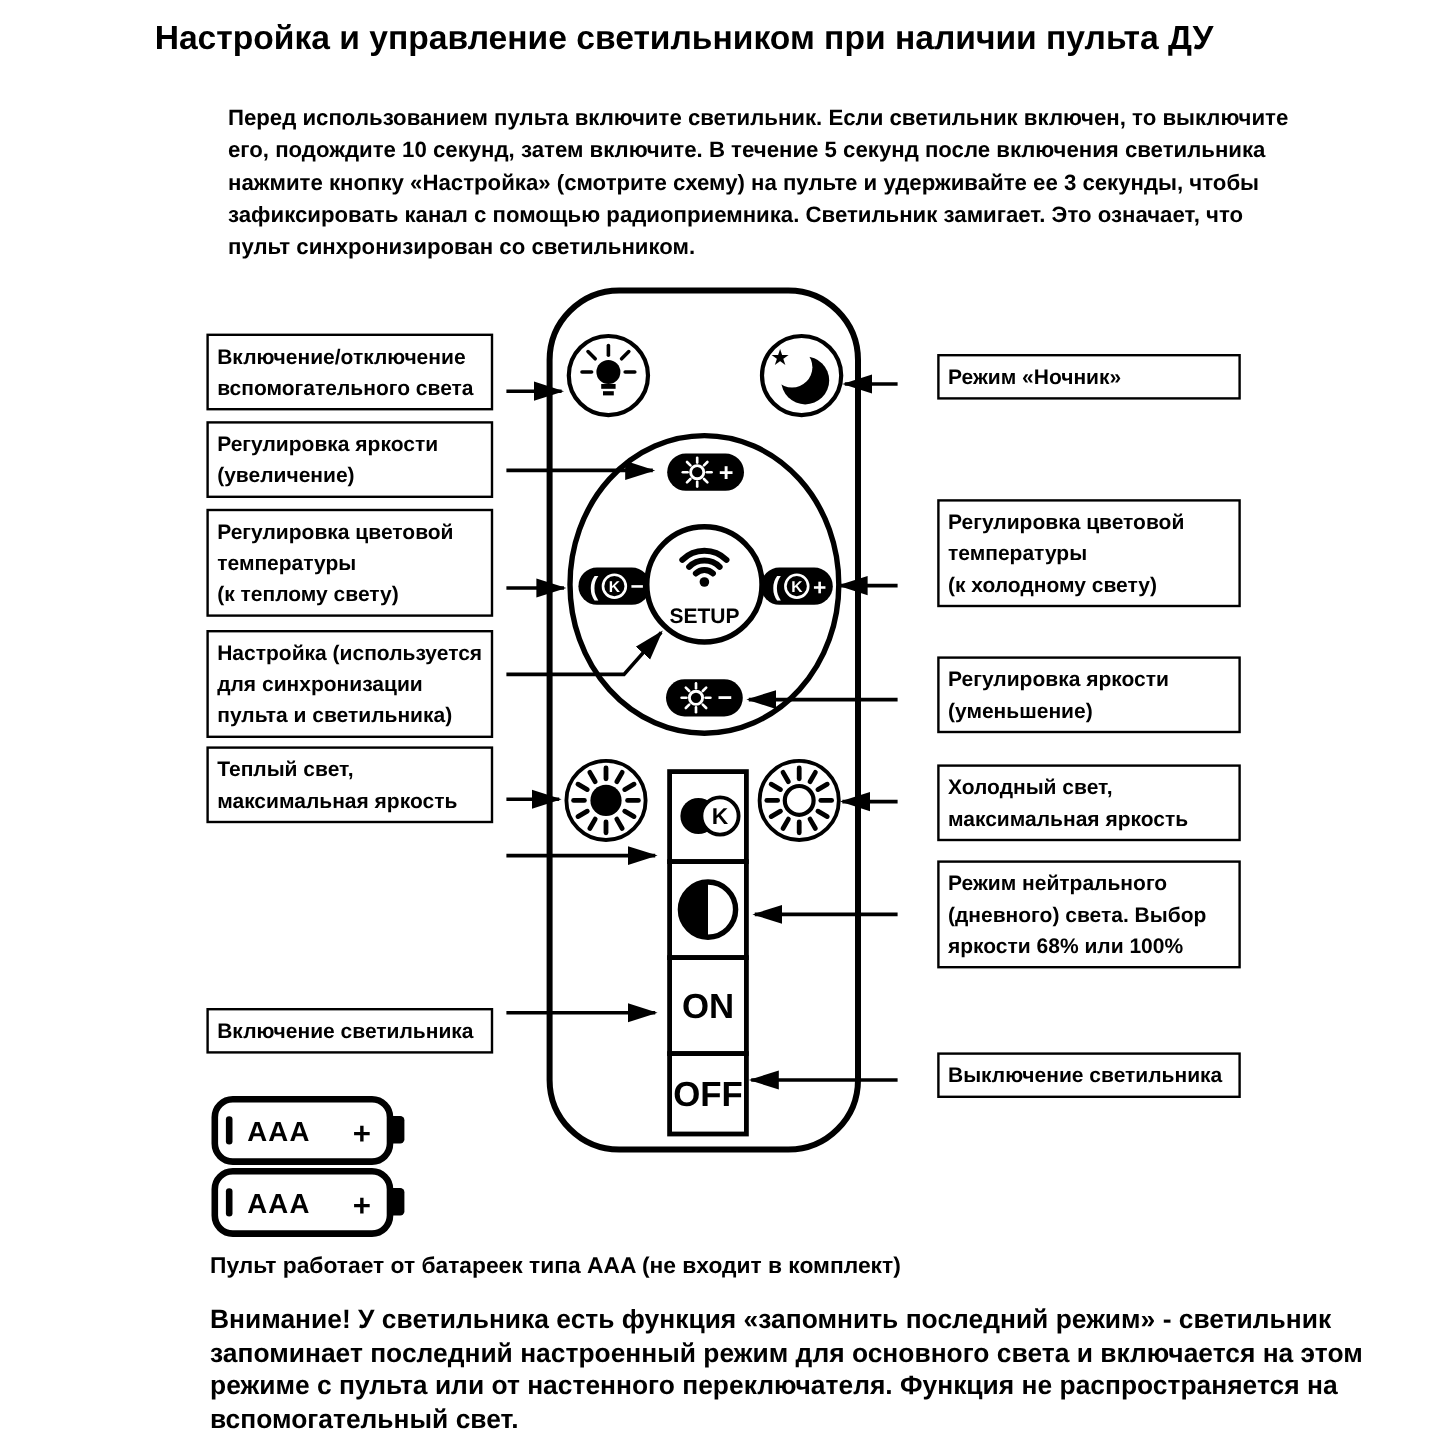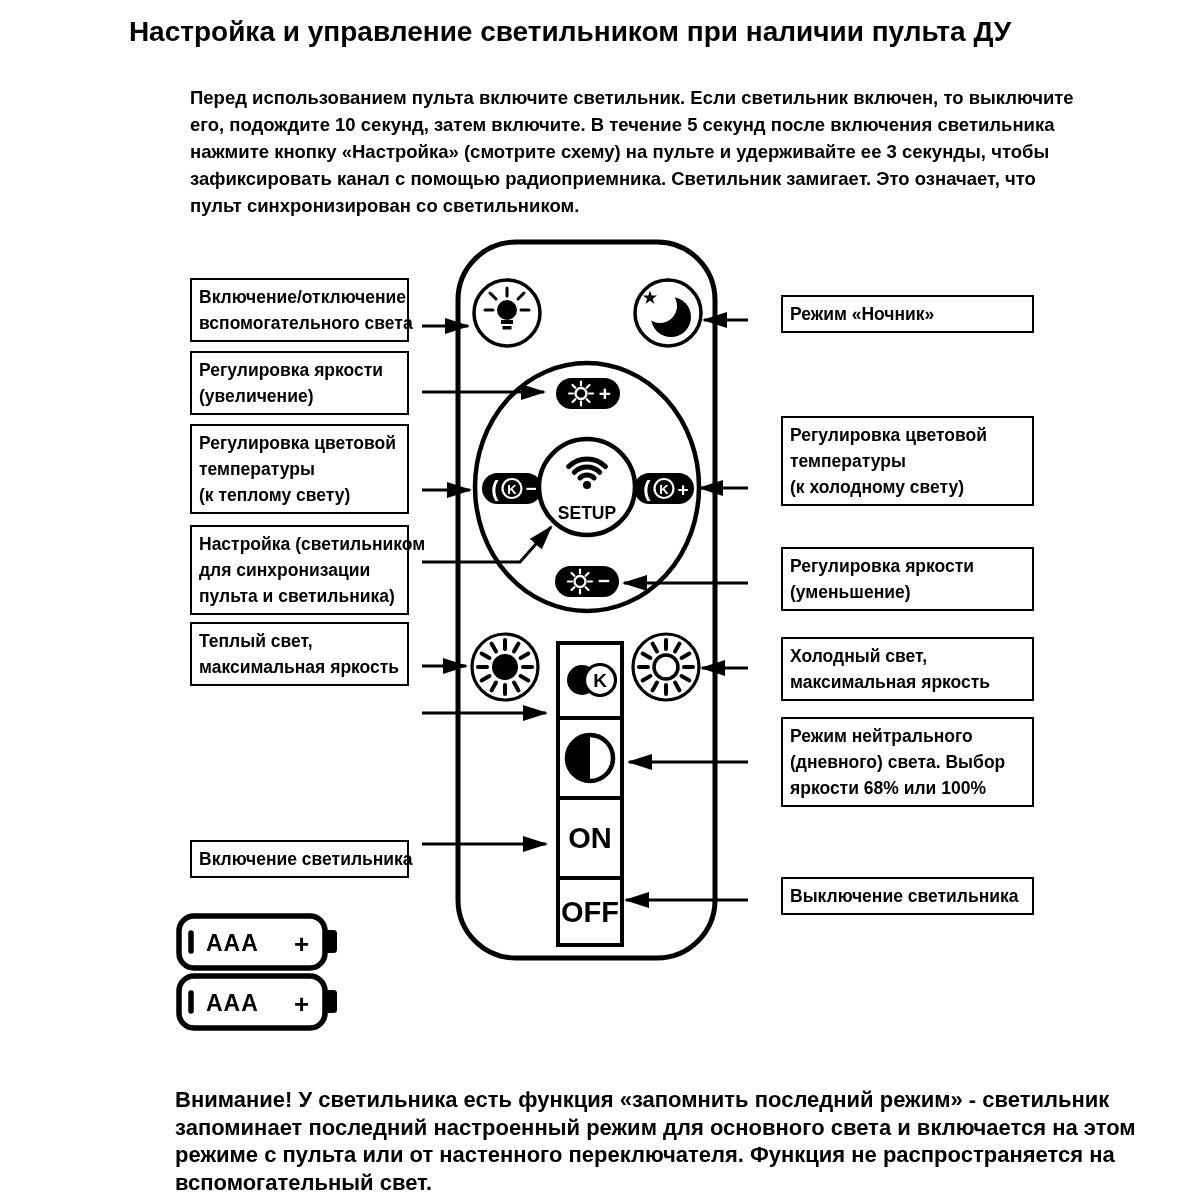--- a/index.html
+++ b/index.html
@@ -7,21 +7,21 @@
         font-family:"Liberation Sans",sans-serif;color:#000;}
   .title{position:absolute;left:0;top:16px;width:1140px;text-align:center;
          font-size:28px;font-weight:bold;white-space:pre;}
   .para{position:absolute;font-weight:bold;white-space:pre;}
   .intro{left:190px;top:84px;font-size:18.5px;line-height:27px;}
   .note{left:175px;top:1042px;font-size:19px;line-height:27px;}
   .warning{left:175px;top:1086px;font-size:22px;line-height:27.5px;}
   .callout{position:absolute;border:2.5px solid #000;background:#fff;
            font-size:17.5px;line-height:26px;font-weight:bold;
            padding:4px 7px;white-space:pre;box-sizing:border-box;}
-  .cl{left:190px;width:219px;}
+  .cl{left:172px;width:239px;}
   .cr{left:748px;width:253px;margin-left:33px;}
   svg{position:absolute;left:0;top:0;}
   svg text{font-family:"Liberation Sans",sans-serif;font-weight:bold;}
 </style>
 </head>
 <body>
 
 <div class="page">
 
   <div class="title">Настройка и управление светильником при наличии пульта ДУ</div>
@@ -237,37 +237,38 @@
     </g>
   </svg>
 
   <div class="callout cl" style="top:278px">Включение/отключение
 вспомогательного света</div>
   <div class="callout cl" style="top:351px">Регулировка яркости
 (увеличение)</div>
   <div class="callout cl" style="top:424px">Регулировка цветовой
 температуры
 (к теплому свету)</div>
-  <div class="callout cl" style="top:525px">Настройка (светильником
+  <div class="callout cl" style="top:525px">Настройка (используется
 для синхронизации
 пульта и светильника)</div>
   <div class="callout cl" style="top:622px">Теплый свет,
 максимальная яркость</div>
   <div class="callout cl" style="top:840px">Включение светильника</div>
 
   <div class="callout cr" style="top:295px">Режим «Ночник»</div>
   <div class="callout cr" style="top:416px">Регулировка цветовой
 температуры
 (к холодному свету)</div>
   <div class="callout cr" style="top:547px">Регулировка яркости
 (уменьшение)</div>
   <div class="callout cr" style="top:637px">Холодный свет,
 максимальная яркость</div>
   <div class="callout cr" style="top:717px">Режим нейтрального
 (дневного) света. Выбор
 яркости 68% или 100%</div>
   <div class="callout cr" style="top:877px">Выключение светильника</div>
 
+  <div class="para note">Пульт работает от батареек типа AAA (не входит в комплект)</div>
   <div class="para warning">Внимание! У светильника есть функция «запомнить последний режим» - светильник
 запоминает последний настроенный режим для основного света и включается на этом
 режиме с пульта или от настенного переключателя. Функция не распространяется на
 вспомогательный свет.</div>
 </div>
 
 </body></html>

